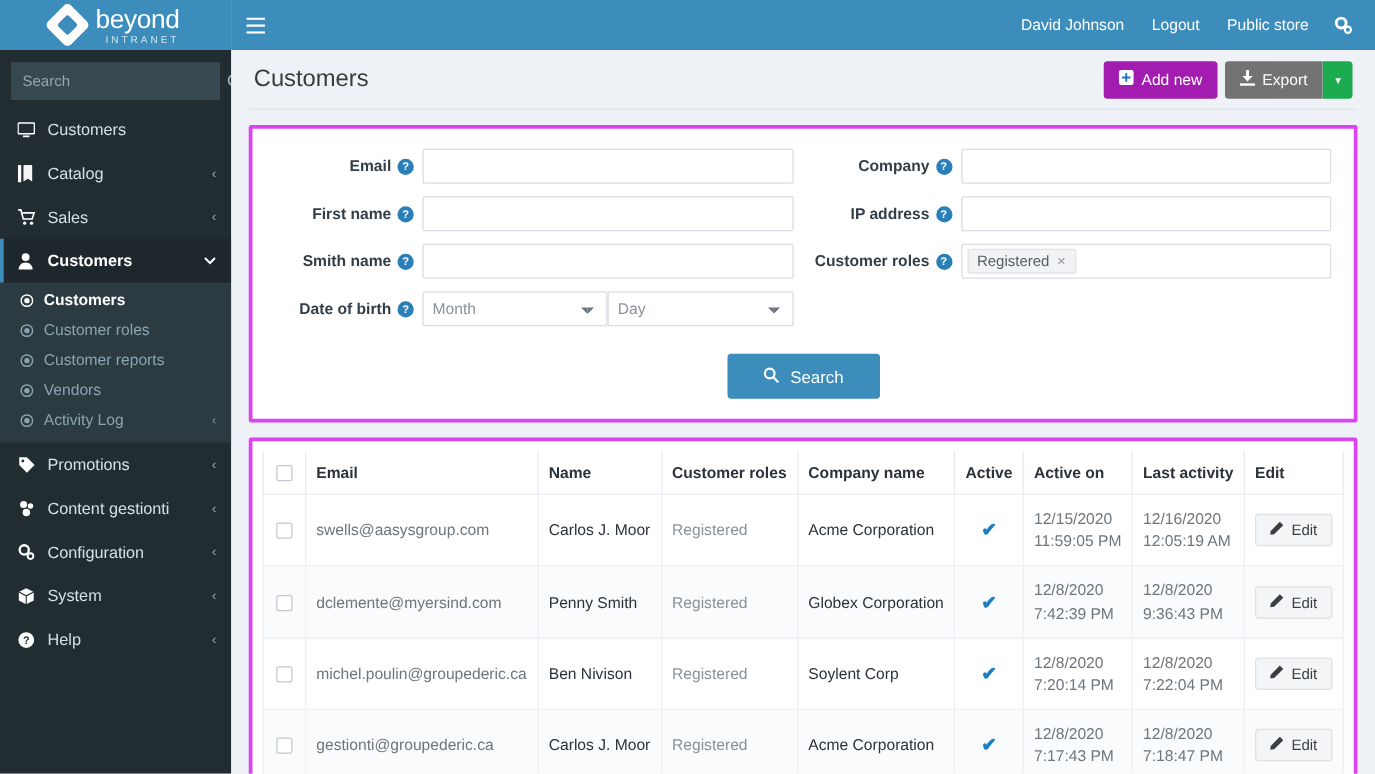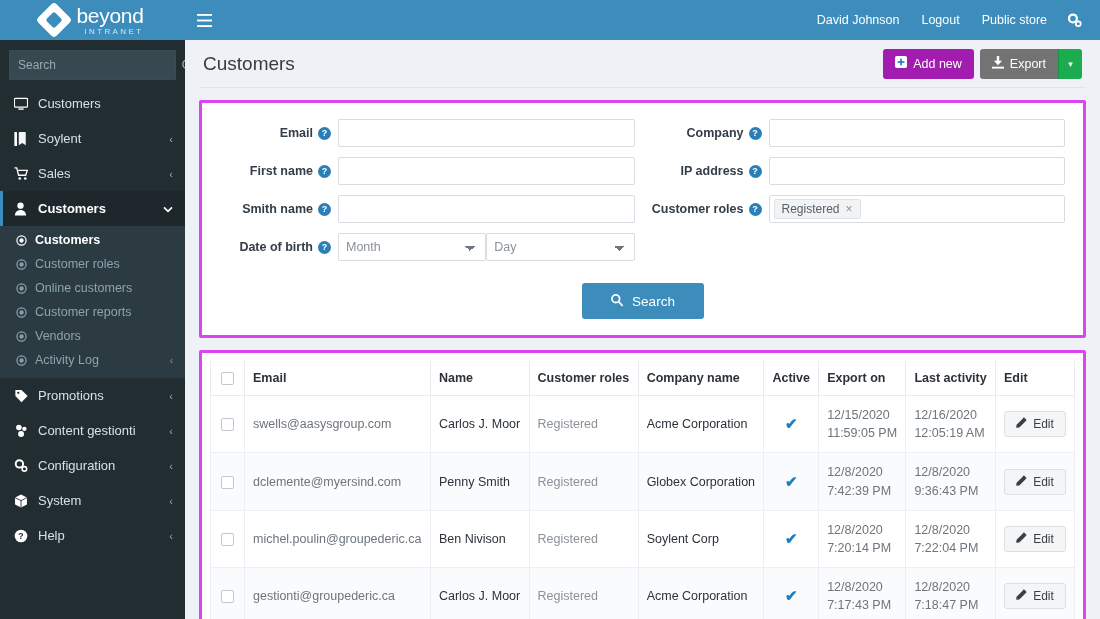--- a/index.html
+++ b/index.html
@@ -281,21 +281,21 @@
         <span class="car"></span>
       </div>
 
       <div class="nav-item">
         <span class="ic">
           <svg width="13" height="14" viewBox="0 0 14 16" fill="currentColor">
               <path d="M2 0h10a1 1 0 011 1v14l-4-2.4L5 15V1a1 1 0 011-1z" opacity="0.95"></path>
               <rect x="0" y="0" width="3" height="16" rx="0.6"></rect>
             </svg>
         </span>
-        <span class="lbl">Soylent</span>
+        <span class="lbl">Catalog</span>
         <span class="car">‹</span>
       </div>
 
       <div class="nav-item">
         <span class="ic">
           <svg width="15" height="14" viewBox="0 0 16 16" fill="currentColor">
               <path d="M0 1h2.5l2.2 8.4h8.1l1.8-5.6H4.2" fill="none" stroke="currentColor" stroke-width="1.5"></path>
               <circle cx="6" cy="13.2" r="1.5"></circle>
               <circle cx="12.3" cy="13.2" r="1.5"></circle>
             </svg>
@@ -331,30 +331,20 @@
           <span class="car"></span>
         </div>
         <div class="sub-item">
           <span class="dot">
             <svg width="11" height="11" viewBox="0 0 12 12" fill="none" stroke="currentColor" stroke-width="1.3">
                 <circle cx="6" cy="6" r="5"></circle>
                 <circle cx="6" cy="6" r="1.7" fill="currentColor"></circle>
               </svg>
           </span>
           <span class="lbl">Customer roles</span>
-          <span class="car"></span>
-        </div>
-        <div class="sub-item">
-          <span class="dot">
-            <svg width="11" height="11" viewBox="0 0 12 12" fill="none" stroke="currentColor" stroke-width="1.3">
-                <circle cx="6" cy="6" r="5"></circle>
-                <circle cx="6" cy="6" r="1.7" fill="currentColor"></circle>
-              </svg>
-          </span>
-          <span class="lbl">Online customers</span>
           <span class="car"></span>
         </div>
         <div class="sub-item">
           <span class="dot">
             <svg width="11" height="11" viewBox="0 0 12 12" fill="none" stroke="currentColor" stroke-width="1.3">
                 <circle cx="6" cy="6" r="5"></circle>
                 <circle cx="6" cy="6" r="1.7" fill="currentColor"></circle>
               </svg>
           </span>
           <span class="lbl">Customer reports</span>
@@ -586,21 +576,21 @@
         <thead>
           <tr>
             <th class="th-chk">
               <span class="chk"></span>
             </th>
             <th>Email</th>
             <th>Name</th>
             <th>Customer roles</th>
             <th>Company name</th>
             <th>Active</th>
-            <th>Export on</th>
+            <th>Active on</th>
             <th>Last activity</th>
             <th>Edit</th>
           </tr>
         </thead>
         <tbody>
 
           <tr>
             <td style="text-align:center"><span class="chk"></span></td>
             <td class="c-email">swells@aasysgroup.com</td>
             <td class="c-name">Carlos J. Moor</td>

